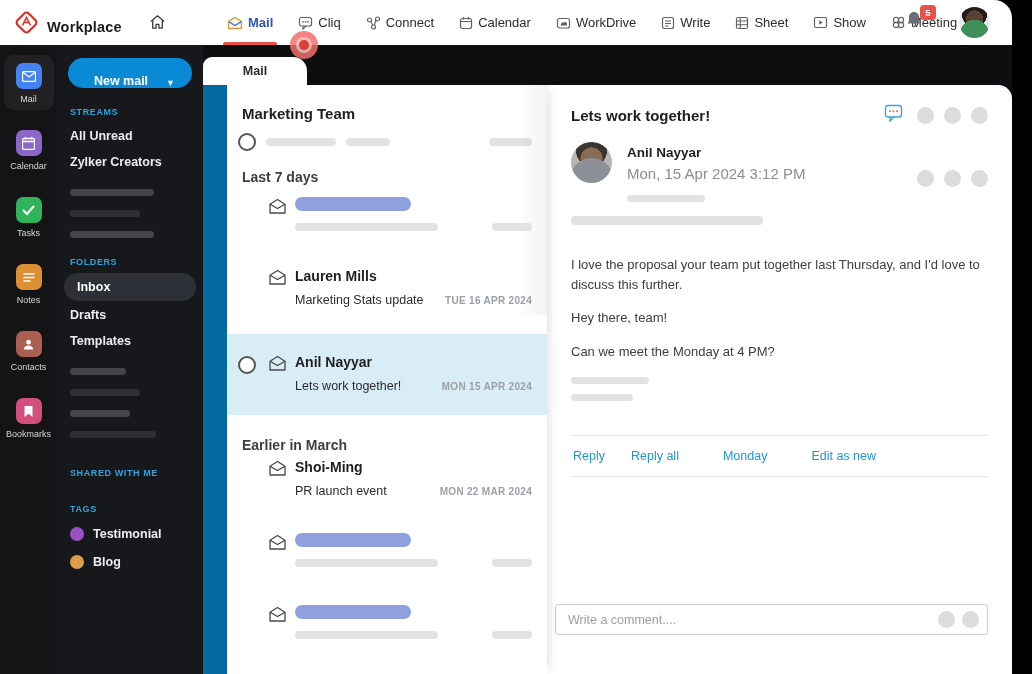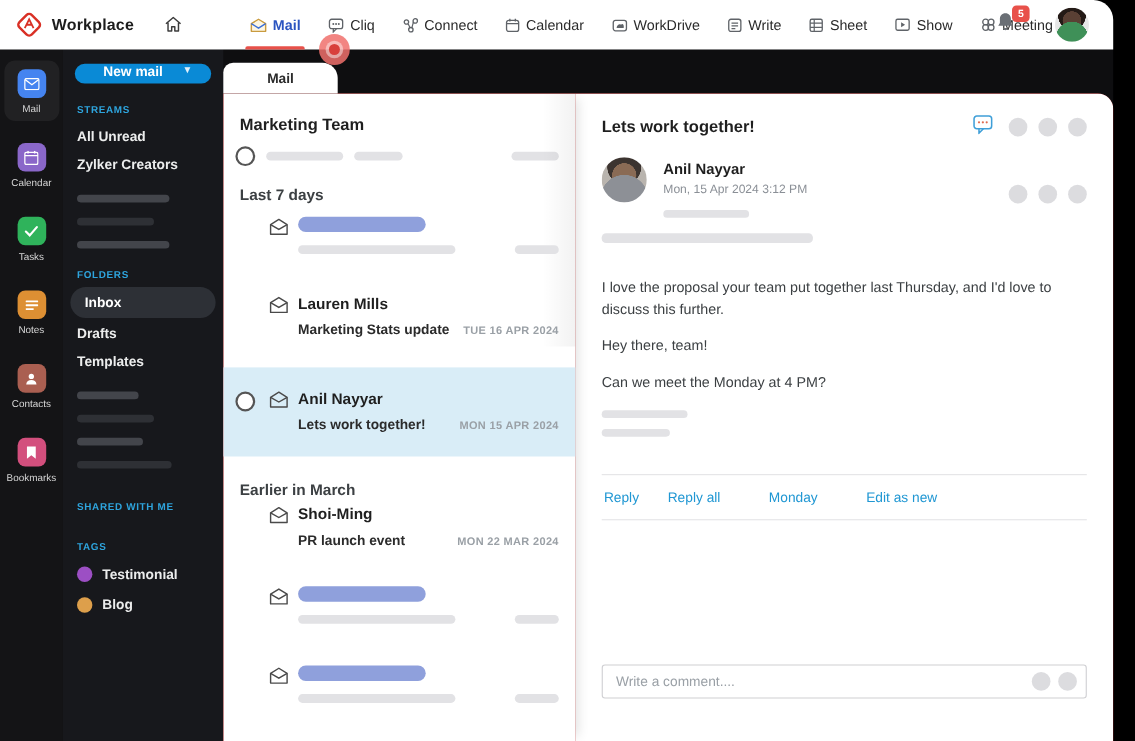--- a/index.html
+++ b/index.html
@@ -2,21 +2,21 @@
 <html><head>
 <meta charset="utf-8">
 <style>
   * { margin:0; padding:0; box-sizing:border-box; }
   html,body { width:1032px; height:674px; }
   body { background:#000; font-family:"Liberation Sans", sans-serif; overflow:hidden; position:relative; }
 
   
   .topbar { position:absolute; top:0; left:0; width:1012px; height:45px; background:#fff;
             border-radius:0 18px 0 0; display:flex; align-items:center; z-index:5; }
-  .brand { display:flex; align-items:center; gap:8px; margin-left:14px; }
+  .brand { display:flex; align-items:flex-end; gap:8px; margin-left:14px; }
   .brand-name { font-size:14.5px; font-weight:bold; color:#1c1c1c; letter-spacing:.2px; }
   .home-btn { margin-left:26px; display:flex; align-items:center; cursor:pointer; }
   .topnav { position:absolute; left:227px; top:0; height:100%; display:flex; align-items:center; gap:25px; }
   .nav-item { display:flex; align-items:center; gap:5px; height:100%; position:relative;
               font-size:13px; color:#2b2b2b; font-weight:500; cursor:pointer; white-space:nowrap; }
   .nav-item.active { color:#2b54c0; font-weight:bold; }
   .nav-item.active .underline { position:absolute; bottom:0; left:-4px; right:-4px; height:3.5px;
               background:#e8514a; border-radius:2px 2px 0 0; }
   .bell-wrap { position:absolute; right:82px; top:9px; width:26px; height:28px; }
   .badge { position:absolute; top:-4px; right:-6px; min-width:16px; height:15px; background:#e8514a;
@@ -42,86 +42,86 @@
   
   .rail { width:57px; background:#141416; display:flex; flex-direction:column; align-items:center; padding-top:10px; }
   .rail-item { display:flex; flex-direction:column; align-items:center; gap:5px; padding:8px 4px 6px;
                width:50px; border-radius:10px; cursor:pointer; margin-bottom:12px; }
   .rail-item.active { background:rgba(255,255,255,.06); }
   .rail-ico { width:26px; height:26px; border-radius:7px; display:flex; align-items:center; justify-content:center; }
   .rail-label { font-size:9px; color:#d6d6d6; }
 
   
   .sidebar { width:146px; background:#17181c; padding-top:13px; overflow:hidden; }
-  .new-mail { margin:0 11px; height:18px; background:#0a8ad6; border-radius:15px; display:flex;
-              align-items:flex-start; cursor:pointer; color:#fff; }
+  .new-mail { margin:0 11px; height:30px; background:#0a8ad6; border-radius:15px; display:flex;
+              align-items:flex-end; cursor:pointer; color:#fff; }
   .new-mail-label { flex:1; text-align:center; font-size:12.5px; font-weight:bold; padding-left:8px; }
   .new-mail-caret { width:26px; font-size:9px; color:#dff0fb; }
   .side-section { margin:19px 13px 6px; font-size:9px; font-weight:bold; letter-spacing:.6px; color:#2ea4dd; }
   .side-item { padding:6px 13px; font-size:12.5px; font-weight:600; color:#eceded; cursor:pointer; }
   .side-item.dim { color:#c9cacc; }
   .side-item.active { background:#2d3036; border-radius:15px; margin:1px 7px; padding:7px 13px; color:#ffffff; }
   .sk-dark { height:7px; border-radius:3.5px; background:#43454b; margin:14px 0 0 13px; }
   .sk-dark.dim { background:#2e3035; }
   .tag-row { display:flex; align-items:center; gap:9px; padding:7px 13px; cursor:pointer; }
   .tag-dot { width:14px; height:14px; border-radius:50%; }
   .dot-purple { background:#9c4fc4; }
   .dot-orange { background:#dd9f4b; }
   .tag-label { font-size:12.5px; font-weight:600; color:#eceded; }
 
   
   .content { flex:1; display:flex; flex-direction:column; }
   .tabstrip { height:40px; position:relative; }
   .tab { position:absolute; left:0; top:12px; width:104px; height:28px; background:#fff;
          border-radius:9px 14px 0 0; display:flex; align-items:center; justify-content:center;
          font-size:12.5px; font-weight:bold; color:#2b2b2b; cursor:pointer; }
-  .pane-wrap { flex:1; background:#b91c1c; border-radius:0 14px 0 0; display:flex; overflow:hidden; }
+  .pane-wrap { flex:1; background:#0369a1; border-radius:0 14px 0 0; display:flex; overflow:hidden;padding-left:24px; }
 
   
   .list-pane { width:320px; position:relative; box-shadow:6px 0 10px -4px rgba(0,0,0,.12); z-index:2; background:#fff; }
   .list-fade { position:absolute; top:0; right:0; width:30px; height:230px;
                background:linear-gradient(to right, rgba(0,0,0,0), rgba(0,0,0,.05)); pointer-events:none; }
   .list-title { font-size:15px; font-weight:bold; color:#1f1f1f; margin:20px 0 0 15px; }
   .list-toolbar { display:flex; align-items:center; margin:11px 15px 0 11px; gap:10px; }
   .radio { width:18px; height:18px; border:2px solid #555; border-radius:50%; background:#fff; flex:none; cursor:pointer; }
   .sk { background:#e2e2e5; border-radius:4px; }
   .sk-blue { background:#8fa0dc; border-radius:7px; }
   .section-head { font-size:14px; font-weight:bold; color:#3c4043; margin:18px 0 0 15px; }
   .email-item { position:relative; padding:12px 15px 13px 68px; cursor:pointer; }
   .email-item .env { position:absolute; left:41px; top:13px; }
   .email-item .radio { position:absolute; left:11px; top:14px; }
   .sender { font-size:14px; font-weight:bold; color:#1f1f1f; }
   .subj-row { display:flex; align-items:baseline; justify-content:space-between; margin-top:9px; }
-  .subject { font-size:12.5px; font-weight:bold; color:#2b2b2b; }
+  .subject { font-size:12.5px; font-weight:normal; color:#2b2b2b; }
   .edate { font-size:10px; font-weight:bold; color:#9aa0a6; letter-spacing:.3px; white-space:nowrap; }
   .email-item.selected { background:#d9edf7; }
   .srow { display:flex; align-items:center; justify-content:space-between; margin-top:12px; }
 
   
   .reader { flex:1; position:relative; padding:0 24px; background:#fff; }
   .r-head { display:flex; align-items:center; margin-top:19px; }
   .r-subject { font-size:15px; font-weight:bold; color:#1f1f1f; flex:1; }
   .r-icons { display:flex; align-items:center; gap:10px; }
   .circle-sk { width:17px; height:17px; border-radius:50%; background:#dcdcdf; cursor:pointer; }
   .r-sender { display:flex; margin-top:16px; }
   .r-avatar { width:41px; height:41px; border-radius:50%; flex:none;
            background:
              radial-gradient(circle at 50% 92%, #8d9096 0 50%, transparent 51%),
              radial-gradient(circle at 50% 40%, #8a6b55 0 34%, transparent 35%),
              radial-gradient(circle at 50% 22%, #3c3430 0 40%, transparent 41%),
              #b9b4ae; }
   .r-meta { margin-left:15px; flex:1; }
   .r-name { font-size:13.5px; font-weight:bold; color:#1f1f1f; margin-top:3px; }
-  .r-time { font-size:11px; color:#8a8f96; margin-top:5px; }
+  .r-time { font-size:15px; color:#8a8f96; margin-top:5px; }
   .r-body { margin-top:30px; font-size:13px; color:#3c4043; line-height:1.5; }
   .r-body p { margin-bottom:14px; }
   .hr { border-top:1px solid #e4e4e6; }
   .actions { display:flex; gap:26px; padding:13px 2px;text-align:right; }
   .action-link { font-size:12.5px; color:#2097d3; cursor:pointer; }
-  .comment-box { position:absolute; left:24px; right:24px; bottom:39px; height:31px;
+  .comment-box { position:absolute; left:8px; right:24px; bottom:39px; height:31px;
                  border:1px solid #cfcfd2; border-radius:3px; display:flex; align-items:center; background:#fff; }
   .comment-input { flex:1; border:none; outline:none; font-size:12.5px; color:#3c4043; padding:0 12px;
                  font-family:"Liberation Sans", sans-serif; background:transparent; }
   .comment-input::placeholder { color:#9aa0a6; }
   .comment-icons { display:flex; gap:7px; margin-right:8px; }
 </style>
 </head>
 <body>
 
 <div class="topbar">

